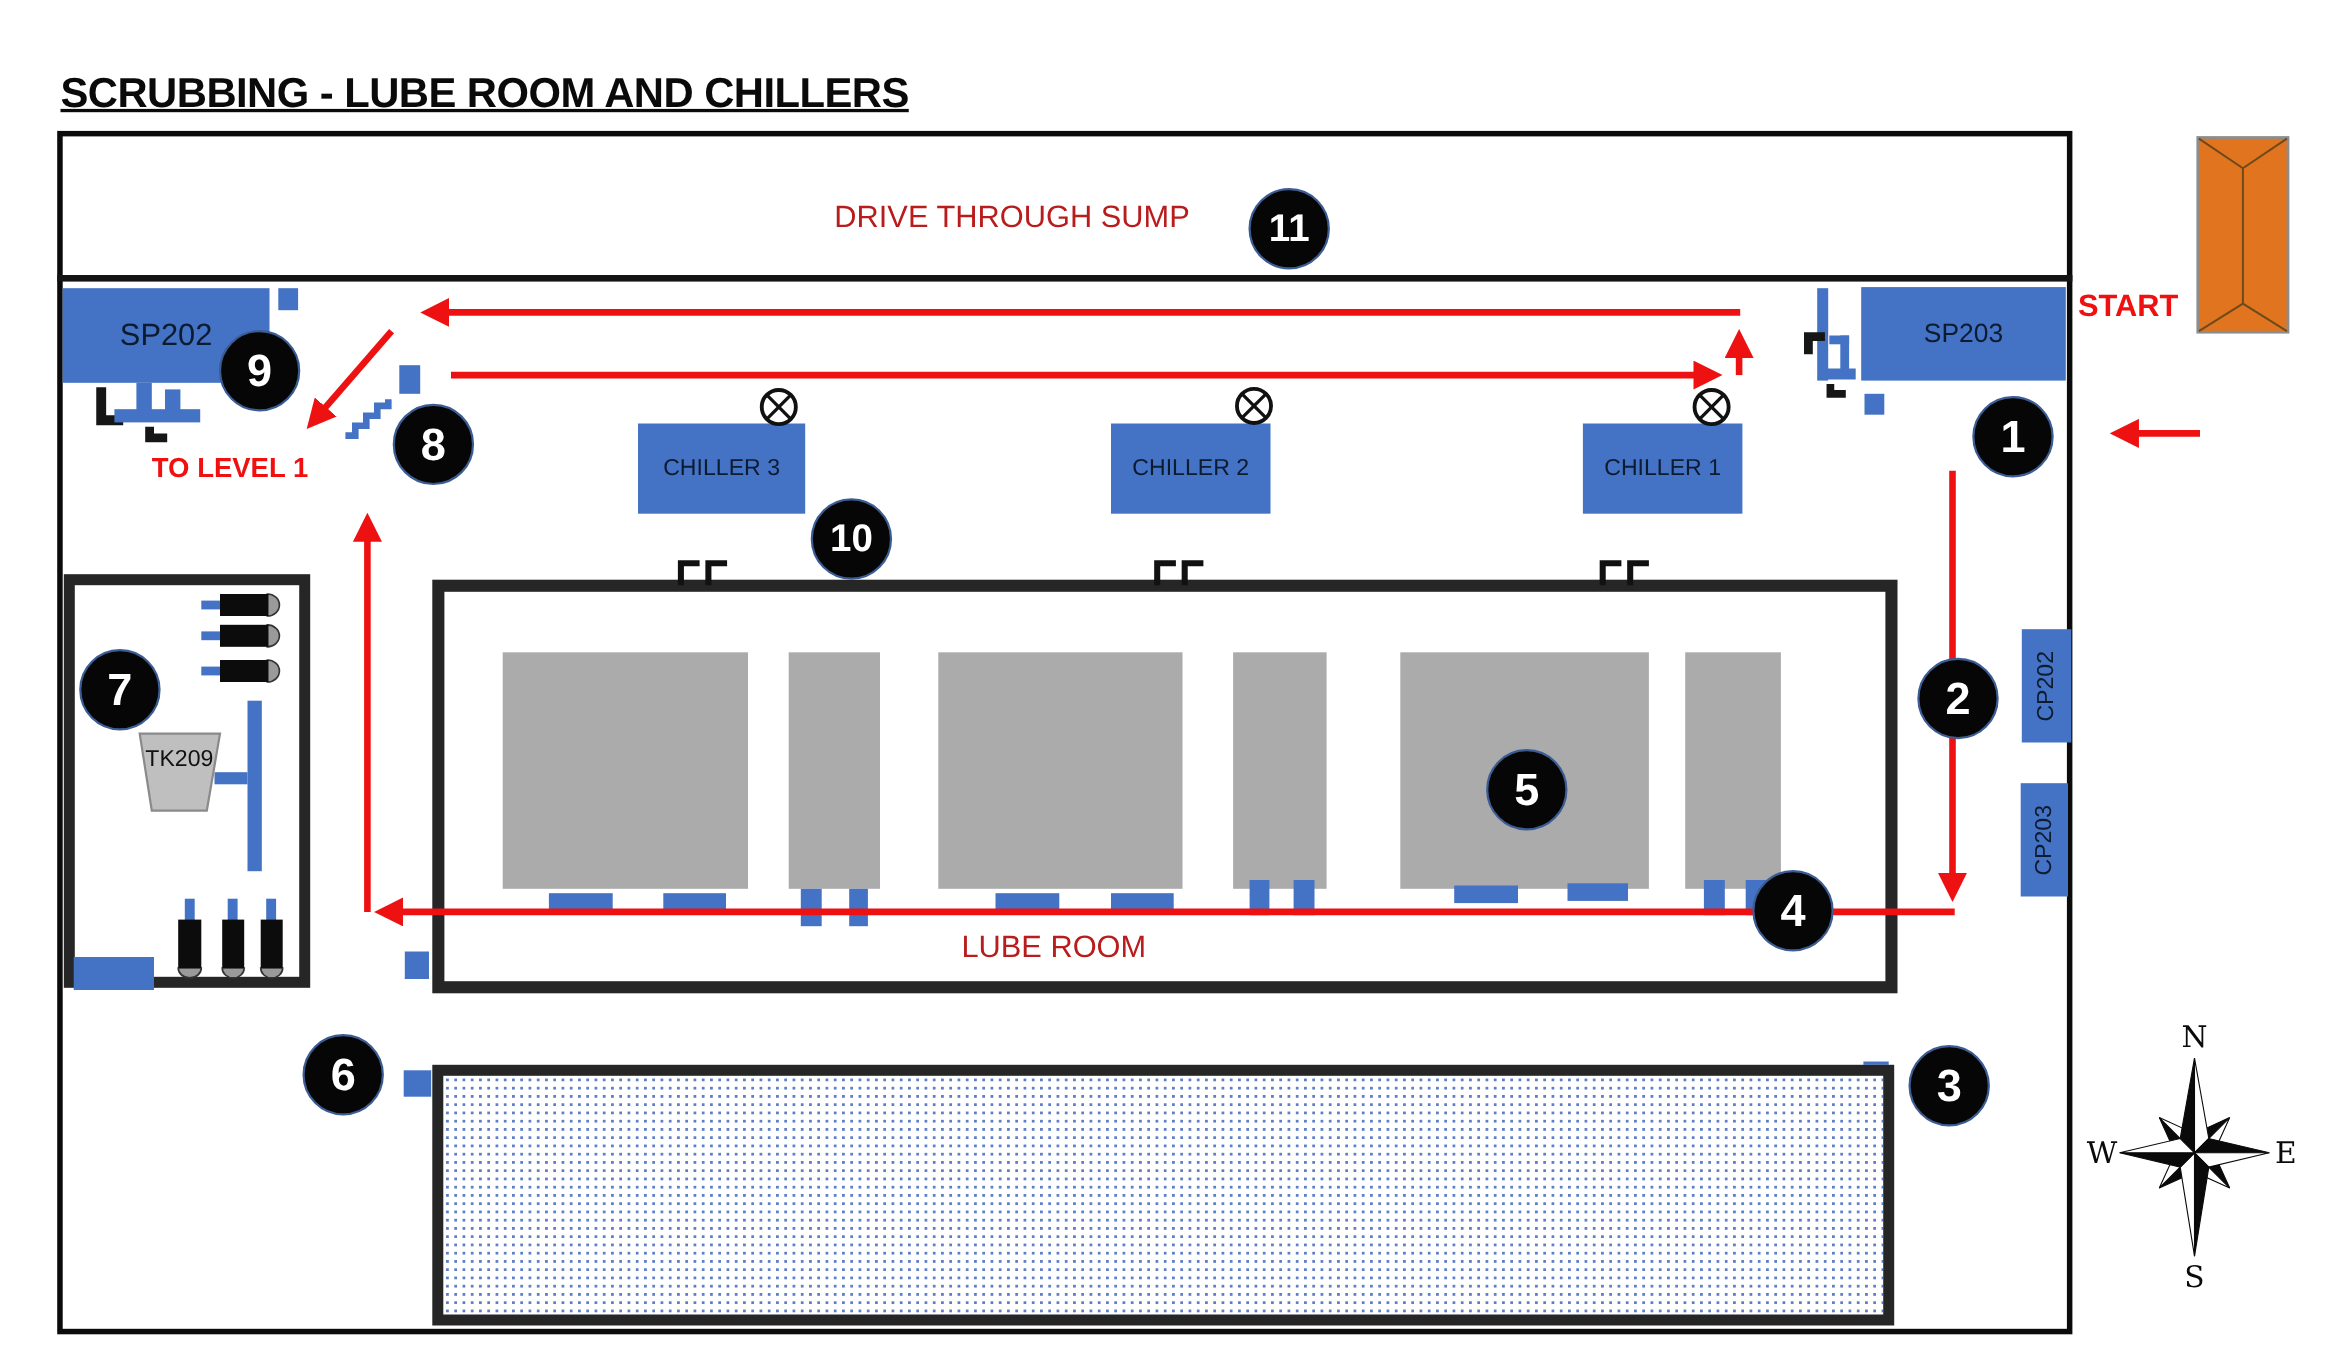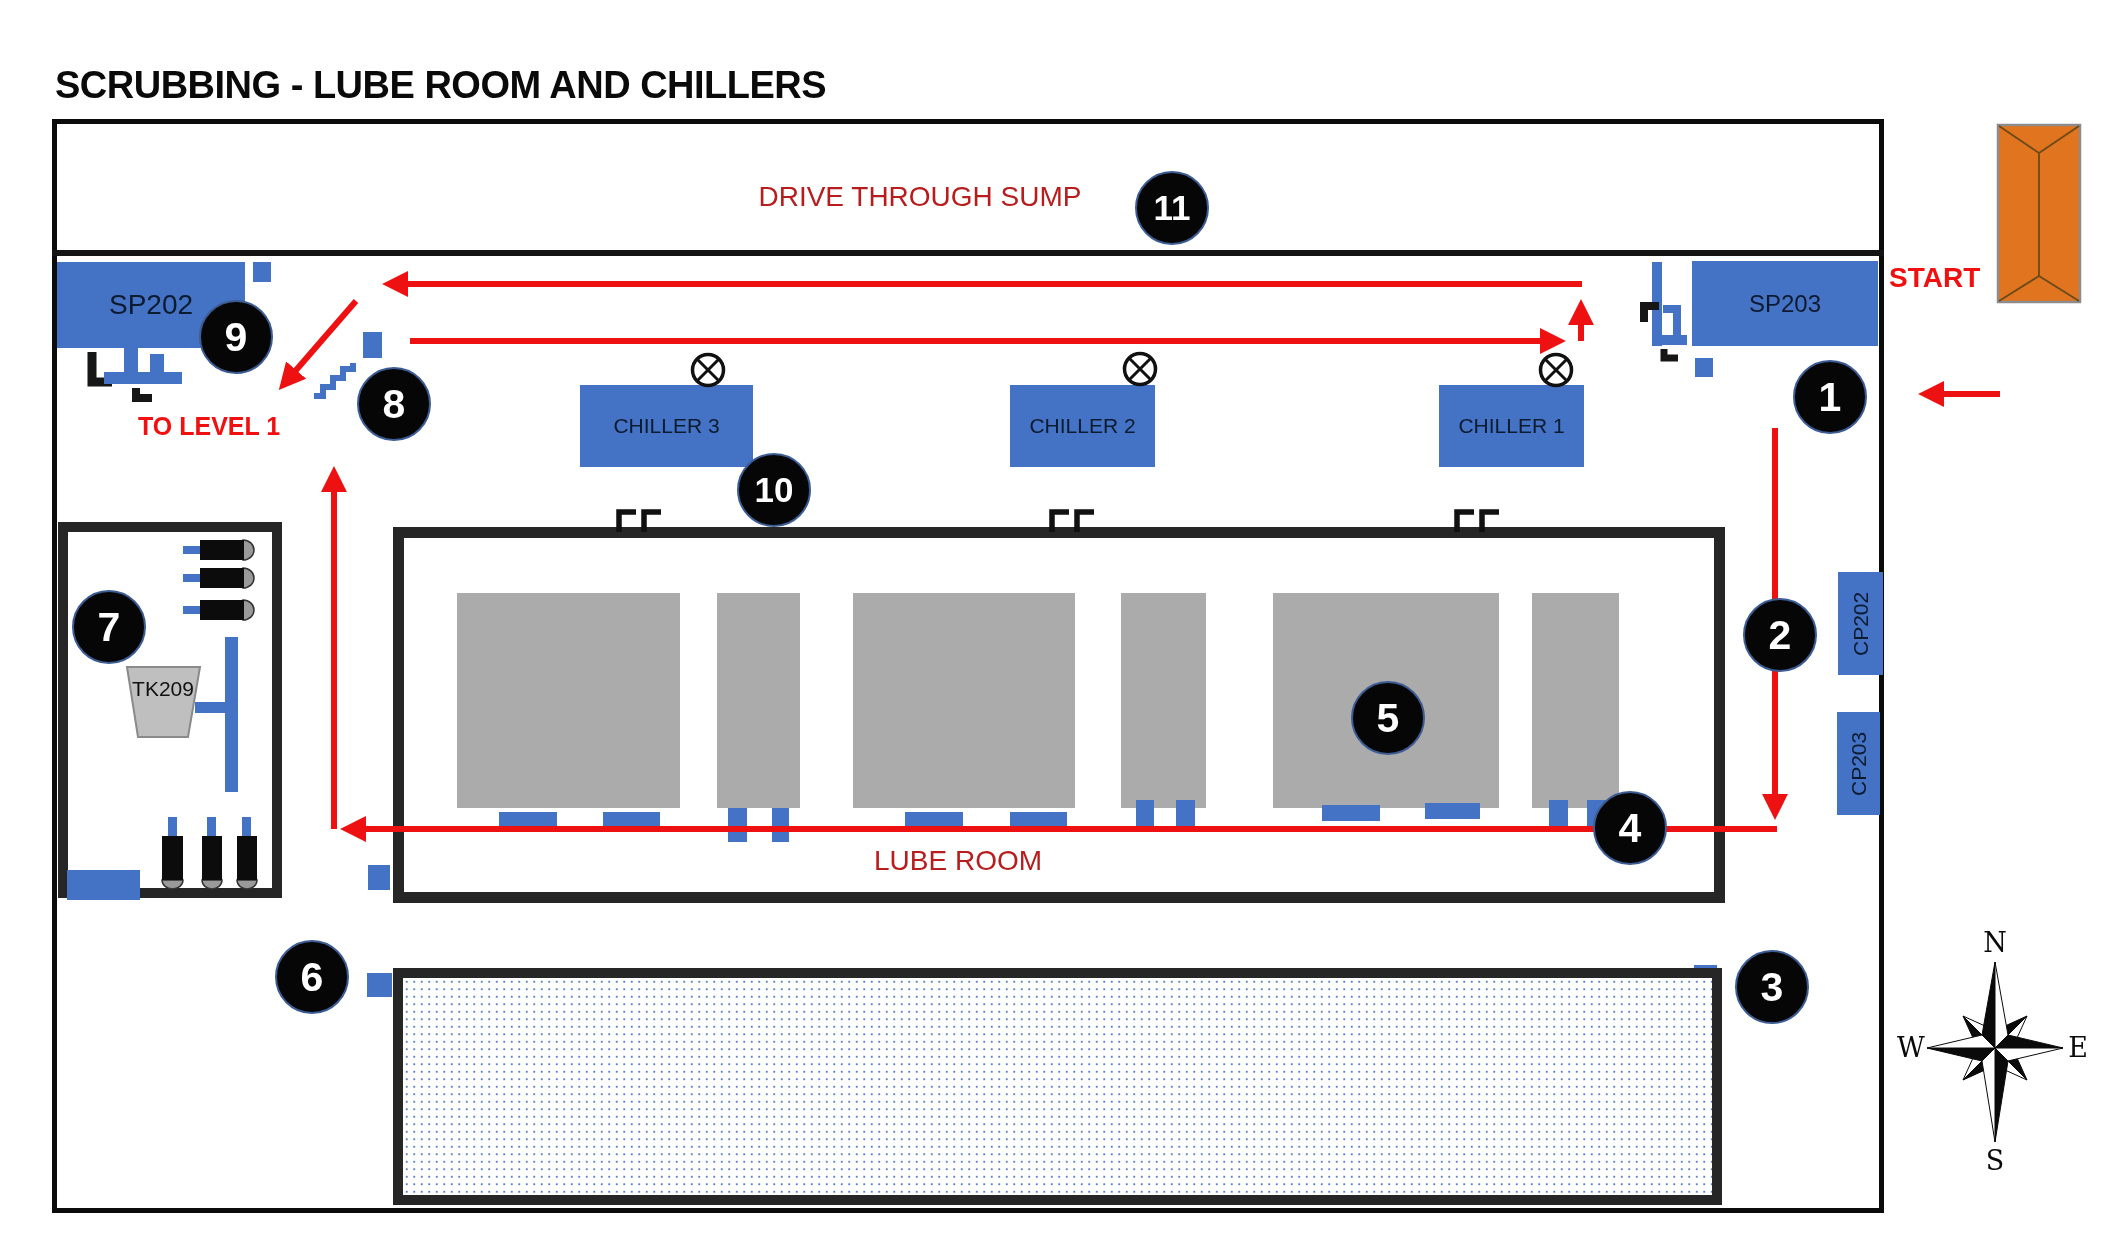--- a/index.html
+++ b/index.html
@@ -2,21 +2,21 @@
 <html><head>
 <meta charset="utf-8">
 <style>
   html,body{margin:0;padding:0;background:#ffffff;}
   .canvas{
     position:relative; width:2120px; height:1246px; background:#ffffff;
     font-family:"Liberation Sans","DejaVu Sans",sans-serif; overflow:hidden;
   }
   .page-title{
     position:absolute; left:55px; top:64px; font-size:38px; font-weight:700;
-    color:#0a0a0a; letter-spacing:-0.5px; white-space:nowrap;
+    color:#0a0a0a; letter-spacing:-0.5px; white-space:nowrap;text-decoration:underline;
   }
   .map-frame{
     position:absolute; left:52px; top:119px; width:1832px; height:1094px;
     border:5px solid #0b0b0b; background:#ffffff; box-sizing:border-box;
   }
   .sump-line{position:absolute; left:52px; top:250px; width:1832px; height:6px; background:#141414;}
   .zone-label{position:absolute; color:#b91c1c; white-space:nowrap;}
   .room{
     position:absolute; box-sizing:border-box; background:#ffffff; border:11px solid #262626;
   }
@@ -65,21 +65,21 @@
   <div class="blue-box" style="left:363px; top:332px; width:19px; height:26px;"></div>
   <div class="blue-box" style="left:1695px; top:358px; width:18px; height:19px;"></div>
   <div class="blue-box" style="left:1688px; top:702px; width:20px; height:21px;"></div>
   <div class="blue-box" style="left:1690px; top:760px; width:18px; height:23px;"></div>
   <div class="blue-box" style="left:1618px; top:878px; width:23px; height:21px;"></div>
   <div class="blue-box" style="left:368px; top:865px; width:22px; height:25px;"></div>
   <div class="blue-box" style="left:400px; top:868px; width:20px; height:22px;"></div>
   <div class="blue-box" style="left:367px; top:973px; width:25px; height:24px;"></div>
   <div class="blue-box" style="left:1694px; top:965px; width:23px; height:22px;"></div>
 
-  <div class="equip-label" style="left:580px; top:385px; width:173px; height:82px; font-size:21px;">CHILLER 3</div>
+  <div class="equip-label" style="left:580px; top:385px; width:152px; height:82px; font-size:21px;">CHILLER 3</div>
   <div class="equip-label" style="left:1010px; top:385px; width:145px; height:82px; font-size:21px;">CHILLER 2</div>
   <div class="equip-label" style="left:1427px; top:385px; width:145px; height:82px; font-size:21px;margin-left:12px;">CHILLER 1</div>
 
   <div class="room" style="left:393px; top:527px; width:1332px; height:376px;"></div>
   <div class="zone-label" style="left:758px; top:845px; width:400px; text-align:center; font-size:28px;">LUBE ROOM</div>
 
   <div class="gray-block" style="left:457px; top:593px; width:223px; height:215px;"></div>
   <div class="gray-block" style="left:717px; top:593px; width:83px;  height:215px;"></div>
   <div class="gray-block" style="left:853px; top:593px; width:222px; height:215px;"></div>
   <div class="gray-block" style="left:1121px; top:593px; width:85px;  height:215px;"></div>

